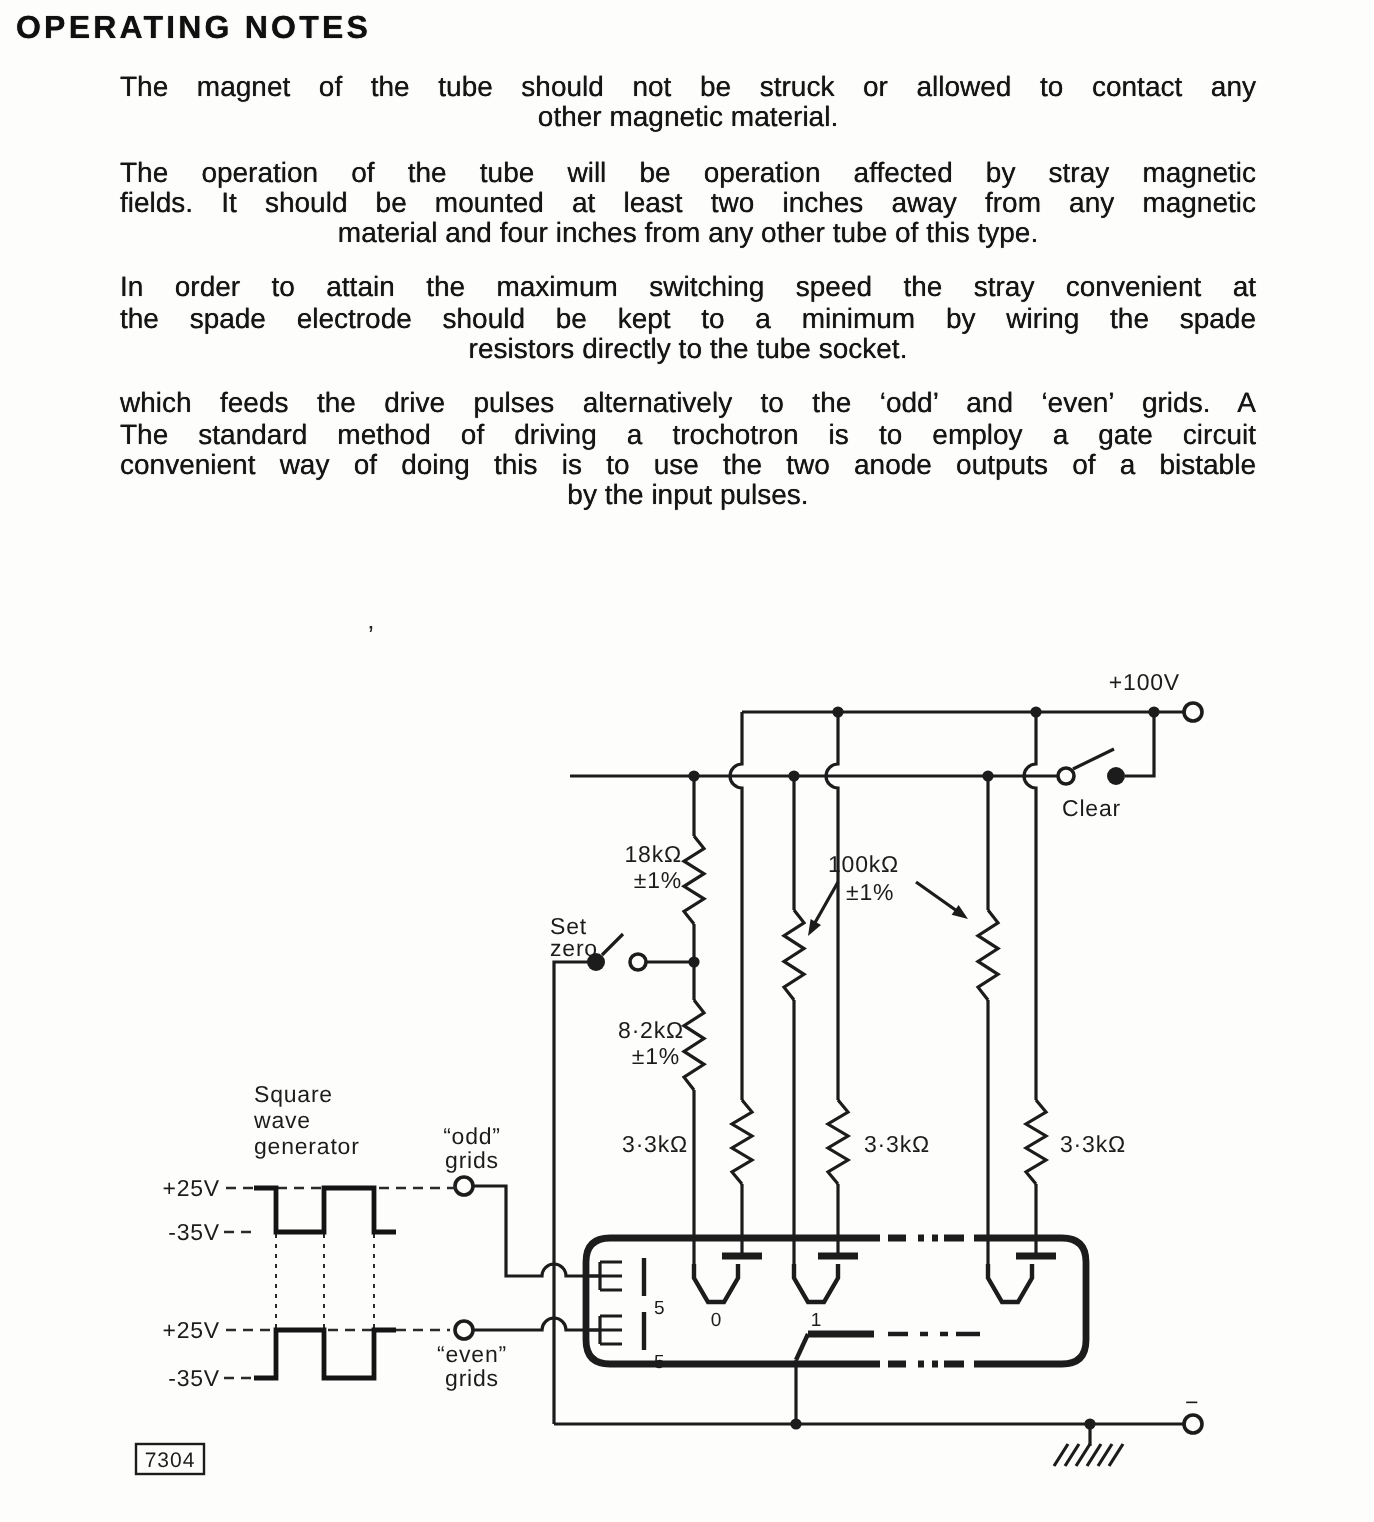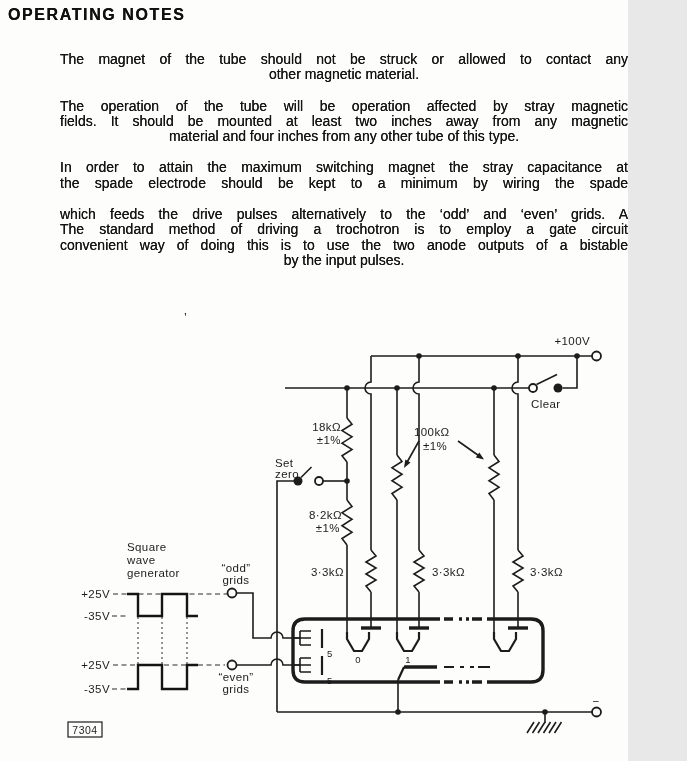--- a/index.html
+++ b/index.html
@@ -1,28 +1,28 @@
 <!DOCTYPE html>
 <html><head>
 <meta charset="utf-8">
 <style>
   html,body{margin:0;padding:0;background:#e8e8e8;}
   .page{
-    position:relative;width:628px;height:761px;background:#fdfdfc;
+    position:relative;width:687px;height:761px;background:#fdfdfc;
     font-family:"Liberation Sans",sans-serif;color:#141414;overflow:hidden;text-decoration:underline;
   }
   .title{
     position:absolute;left:8px;top:6px;font-size:16px;font-weight:bold;
     letter-spacing:1.6px;color:#101010;text-shadow:0 0 .4px #101010;
   }
   .body-text{
     position:absolute;left:60px;top:36px;width:568px;
     font-size:14px;line-height:15.3px;color:#151515;text-shadow:0 0 .35px #151515;
   }
-  .para{margin:16px 0 12px 0;}
+  .para{margin:0 0 12px 0;}
   .para .jl{text-align:justify;text-align-last:justify;}
   .para .ll{text-align:center;}
   .stray-mark{position:absolute;left:184px;top:310px;font-size:13px;color:#222;}
   .schematic{position:absolute;left:0;top:330px;}
   
   .w   {stroke:#1c1c1c;stroke-width:1.6;fill:none;}
   .bold{stroke:#1c1c1c;stroke-width:3.4;fill:none;}
   .med {stroke:#1c1c1c;stroke-width:2.2;fill:none;}
   .trace{stroke:#141414;stroke-width:2.4;fill:none;}
   .guide{stroke:#2a2a2a;stroke-width:1.2;fill:none;stroke-dasharray:5 3.5;}
@@ -45,22 +45,23 @@
     <div class="para">
         <div class="jl">The magnet of the tube should not be struck or allowed to contact any</div>
         <div class="ll">other magnetic material.</div>
       </div>
     <div class="para">
         <div class="jl">The operation of the tube will be operation affected by stray magnetic</div>
         <div class="jl">fields. It should be mounted at least two inches away from any magnetic</div>
         <div class="ll">material and four inches from any other tube of this type.</div>
       </div>
     <div class="para">
-        <div class="jl">In order to attain the maximum switching magnet the stray capacitance at</div>
+        <div class="jl">In order to attain the maximum switching speed the stray convenient at</div>
         <div class="jl">the spade electrode should be kept to a minimum by wiring the spade</div>
+        <div class="ll">resistors directly to the tube socket.</div>
       </div>
     <div class="para">
         <div class="jl">which feeds the drive pulses alternatively to the ‘odd’ and ‘even’ grids. A</div>
         <div class="jl">The standard method of driving a trochotron is to employ a gate circuit</div>
         <div class="jl">convenient way of doing this is to use the two anode outputs of a bistable</div>
         <div class="ll">by the input pulses.</div>
       </div>
   </div>
 
   <div class="stray-mark">’</div>

